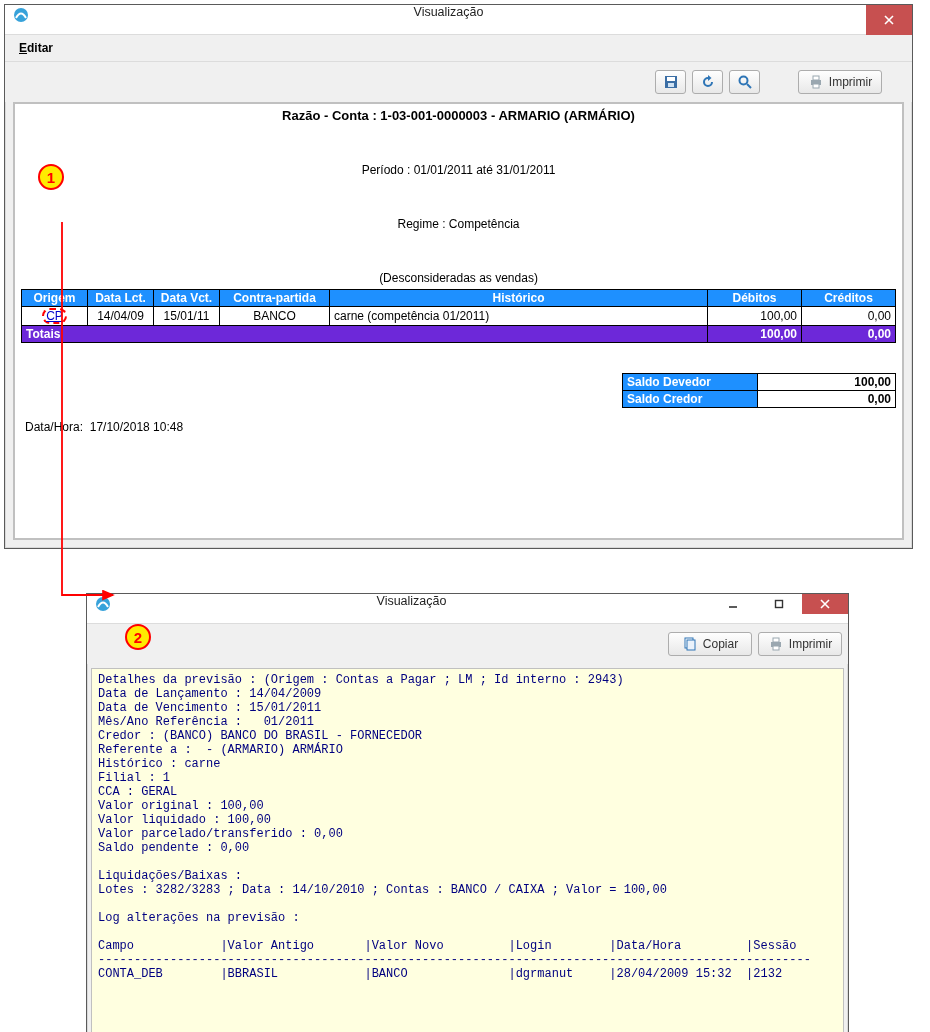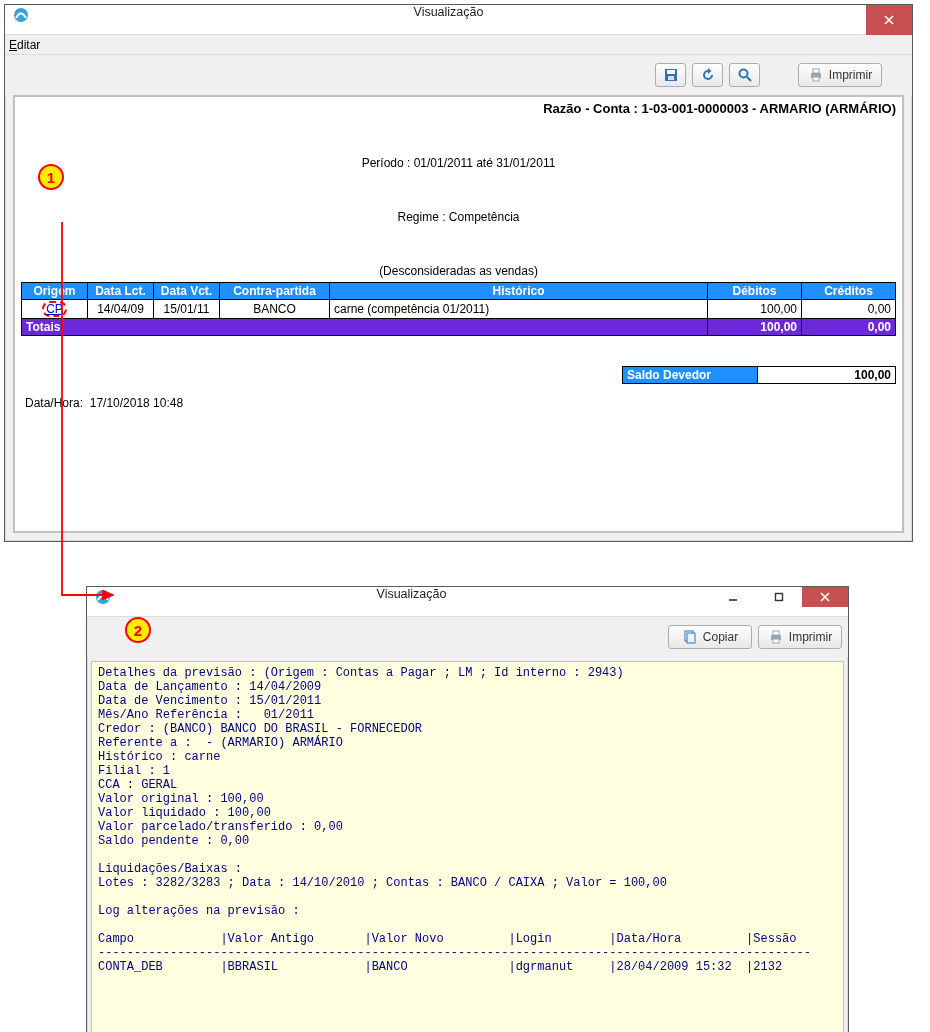--- a/index.html
+++ b/index.html
@@ -38,24 +38,25 @@
       width: 46px; height: 20px;
       display:flex; align-items:center; justify-content:center;
       font-family: "Segoe UI Symbol", sans-serif;
       color:#555; background:#fff;
     }
     .titlebar .win-btn.close {
       background:#c75050; color:#fff; height:20px; width:46px;
     }
     .titlebar .win-btn.close.win1-close { height:30px; }
     .menubar {
-      height: 20px; padding: 0 4px;
+      height: 27px; padding: 0 14px;
       border-bottom:1px solid #dcdcdc;
       display:flex; align-items:center; gap:8px;
       background:#f0f0f0;
+      font-weight:bold;
     }
     .menubar .menu-item { color:#000; }
     .menubar .menu-item .ul { text-decoration: underline; }
     
     .toolbar {
       display:flex; justify-content:flex-end; align-items:center;
       gap:6px; padding: 8px 30px 8px 8px;
       background:#f0f0f0;
     }
     .tbtn {
@@ -74,21 +75,21 @@
     
     .report-area {
       margin: 0 8px 8px 8px;
       border: 2px solid #c0c0c0;
       background:#fff;
       height: 438px;
       padding: 0;
       overflow:hidden;
     }
     .report-inner { padding: 0 6px 6px 6px; }
-    .report-title { text-align:right; font-weight:bold; font-size:13px; margin-top:4px; }
+    .report-title { text-align:center; font-weight:bold; font-size:13px; margin-top:4px; }
     .report-sub   { text-align:center; font-size:12px;margin-top:40px; }
     .tbl { width:100%; border-collapse:collapse; margin-top:4px; font-size:12px; }
     .tbl th, .tbl td { border:1px solid #000; padding:1px 4px; }
     .tbl th { background:#1e90ff; color:#fff; font-weight:bold; }
     .tbl .totals td { background:#6d28d9; color:#fff; font-weight:bold; }
     .tbl td.r { text-align:right; }
     .tbl td.c { text-align:center; }
     .saldo { width: 274px; border-collapse:collapse; margin-left:auto; margin-top:30px; font-size:12px; }
     .saldo td { border:1px solid #000; padding:1px 4px; }
     .saldo .lbl { background:#1e90ff; color:#fff; font-weight:bold; width:135px; }
@@ -232,20 +233,24 @@
         </tr>
       </tbody>
         </table>
 
       <table class="saldo">
         <tbody>
             <tr>
           <td class="lbl">Saldo Devedor</td>
           <td class="val">100,00</td>
         </tr>
+        <tr>
+          <td class="lbl">Saldo Credor</td>
+          <td class="val">0,00</td>
+        </tr>
       </tbody>
         </table>
 
       <div class="datahora">
         <span>Data/Hora:</span>&nbsp;&nbsp;<span>17/10/2018 10:48</span>
       </div>
     </div>
   </div>
 </div>
 

